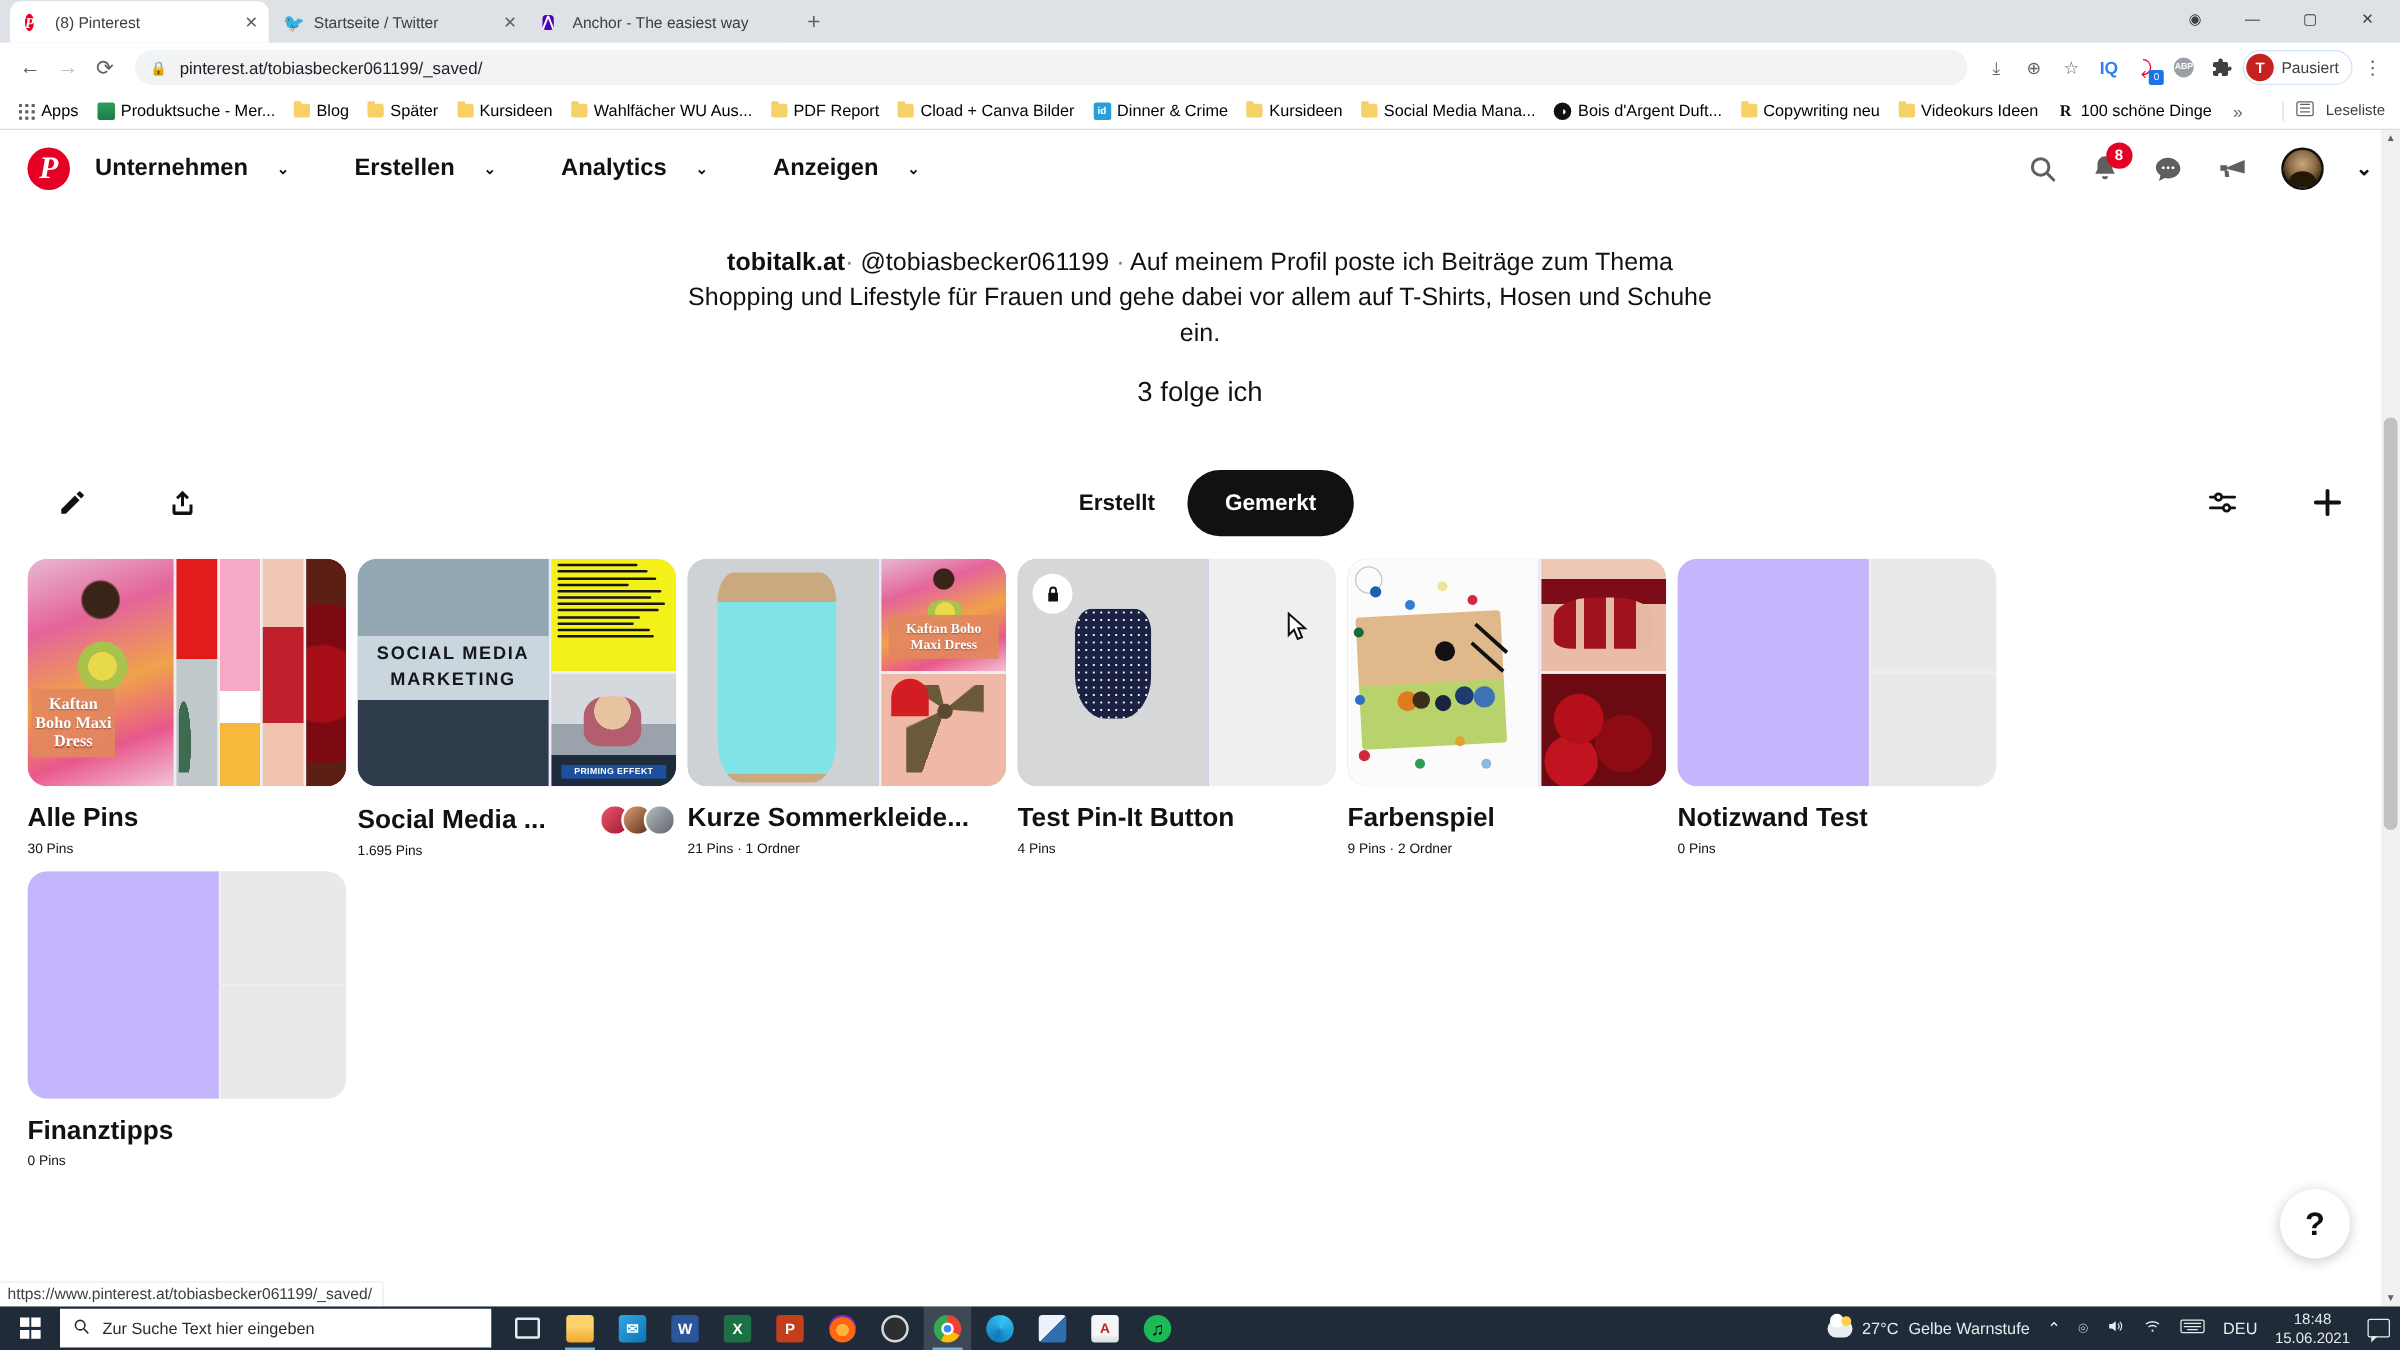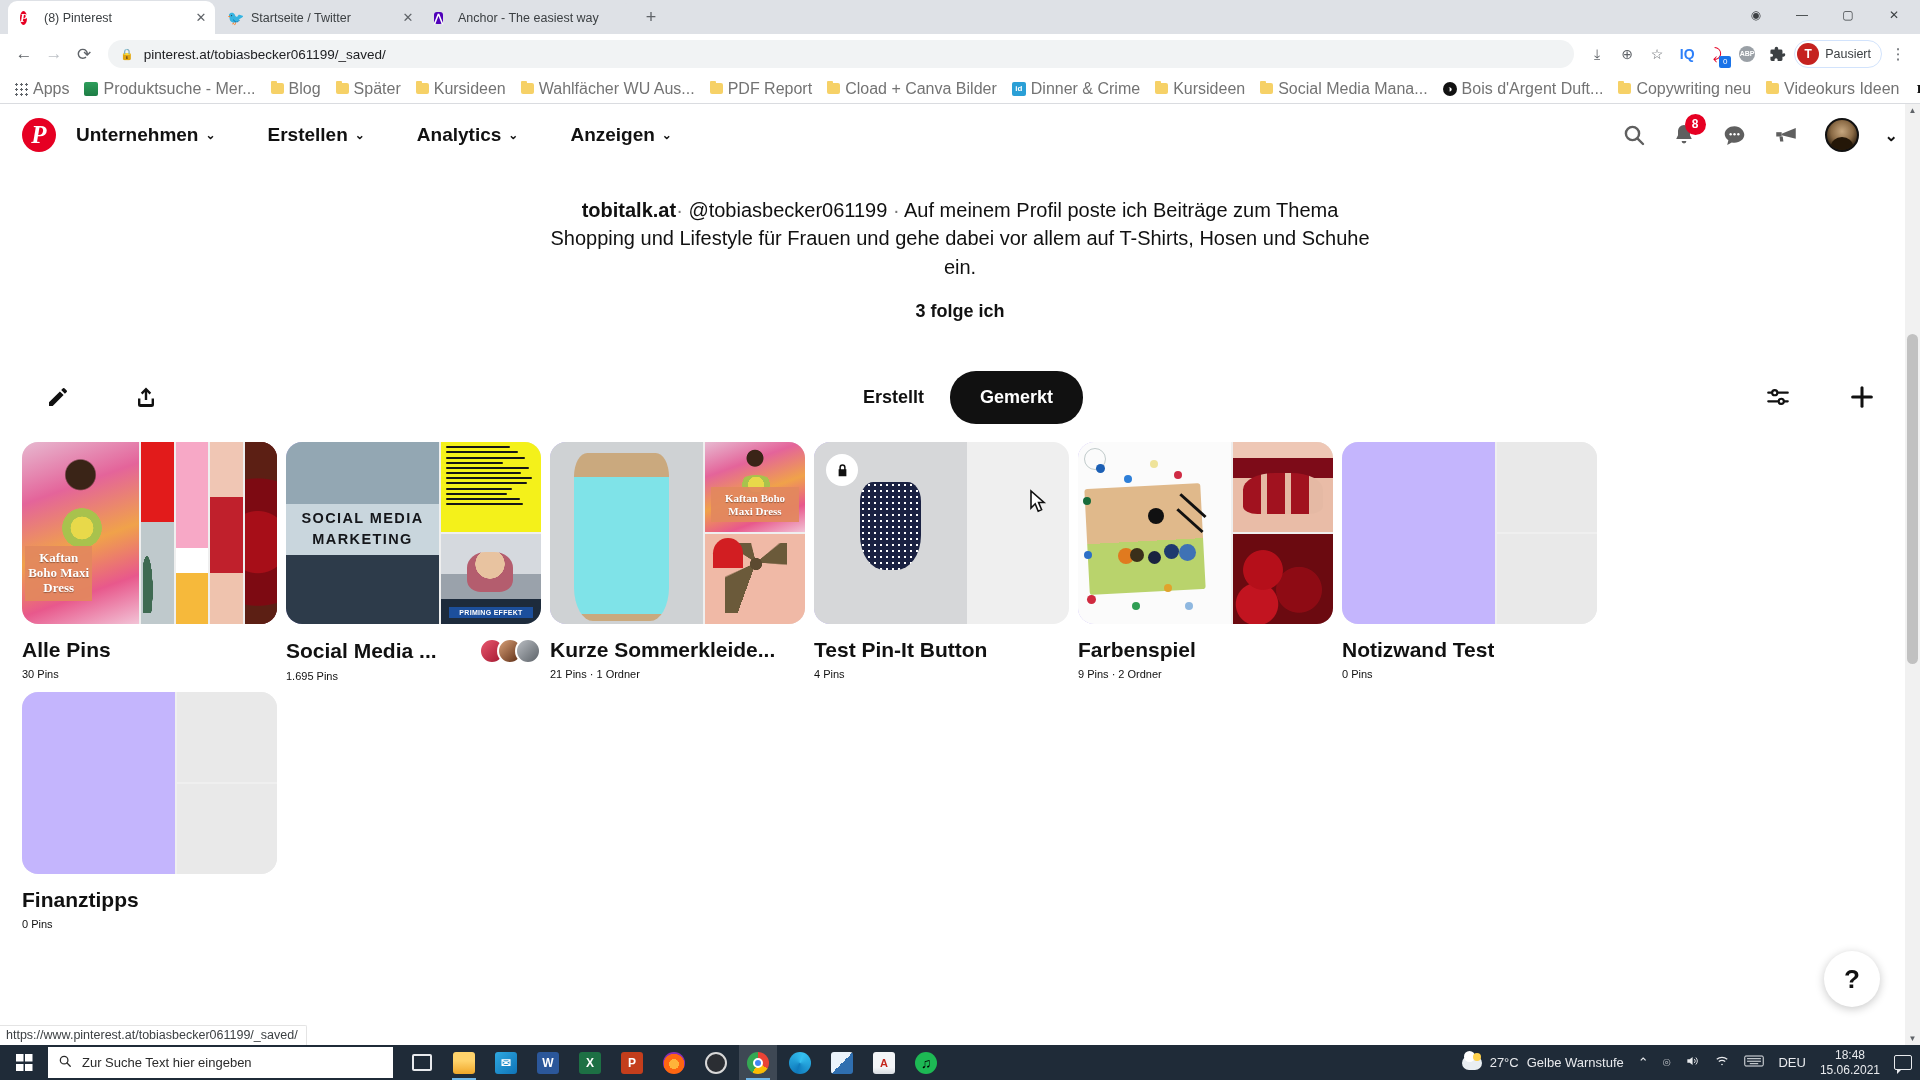--- a/index.html
+++ b/index.html
@@ -103,21 +103,21 @@
   .profile-chip .ptxt { font-size: 12.5px; color: #3c4043; }
   .kebab { color: #5f6368; font-size: 15px; width: 24px; text-align: center; }
 
   
   .bookmarks {
     height: 30px; background: #fff; display: flex; align-items: center;
     padding: 0 8px; gap: 3px; border-bottom: 1px solid #dadce0; font-size: 12px;
     color: #3c4043; overflow: hidden; white-space: nowrap;
   }
   .bm { display: flex; align-items: center; gap: 5px; padding: 3px 6px; border-radius: 4px; }
-  .bm .bmlabel { font-size: 16px; color: #737373; }
+  .bm .bmlabel { font-size: 13px; color: #000000; }
   .bm-apps-grid {
     width: 14px; height: 14px;
     background-image:
       radial-gradient(#5f6368 1px, transparent 1.2px),
       radial-gradient(#5f6368 1px, transparent 1.2px),
       radial-gradient(#5f6368 1px, transparent 1.2px);
     background-size: 5px 5px; background-repeat: repeat;
   }
   .bm-folder {
     width: 13px; height: 11px; background: #f6d167; border-radius: 1px 2px 2px 2px;
@@ -153,21 +153,21 @@
     height: 62px; display: flex; align-items: center; padding: 0 22px; gap: 0;
     background: #fff;
   }
   .plogo {
     width: 34px; height: 34px; border-radius: 50%; background: #e60023; color: #fff;
     font-family: "Liberation Serif", serif; font-style: italic; font-weight: bold;
     font-size: 25px; line-height: 34px; text-align: center; margin-right: 12px;
   }
   .pnav { display: flex; align-items: center; gap: 36px; }
   .pnav-item {
-    display: flex; align-items: center; gap: 7px; font-size: 19px; font-weight: bold;
+    display: flex; align-items: center; gap: 23px; font-size: 19px; font-weight: bold;
     color: #111; padding: 6px 8px; border-radius: 20px;
   }
   .chev { font-size: 12px; font-weight: bold; color: #111; }
   .pheader-right { margin-left: auto; display: flex; align-items: center; gap: 26px; }
   .hicon { position: relative; color: #5f5f5f; display: flex; align-items: center; justify-content: center; }
   .badge {
     position: absolute; top: -9px; right: -10px; background: #e60023; color: #fff;
     font-size: 12px; font-weight: bold; min-width: 21px; height: 21px; line-height: 21px;
     text-align: center; border-radius: 11px; padding: 0 5px;
   }
@@ -183,21 +183,21 @@
 
   
   .profile {
     padding-top: 30px; text-align: center;
   }
   .bio {
     max-width: 820px; margin: 0 auto; font-size: 20px; line-height: 1.42; color: #111;
   }
   .bio b { font-weight: bold; }
   .bio .dot { color: #767676; }
-  .follows { margin-top: 20px; font-size: 18px; font-weight: bold; color: #111; }
+  .follows { margin-top: 20px; font-size: 22px; font-weight: normal; color: #111; }
 
   
   .boardbar {
     margin-top: 44px; height: 62px; display: flex; align-items: center; padding: 0 34px;
     position: relative;
   }
   .left-actions { display: flex; align-items: center; gap: 40px; }
   .circle-btn {
     width: 48px; height: 48px; border-radius: 50%; display:flex; align-items:center; justify-content:center;
     color: #111;

